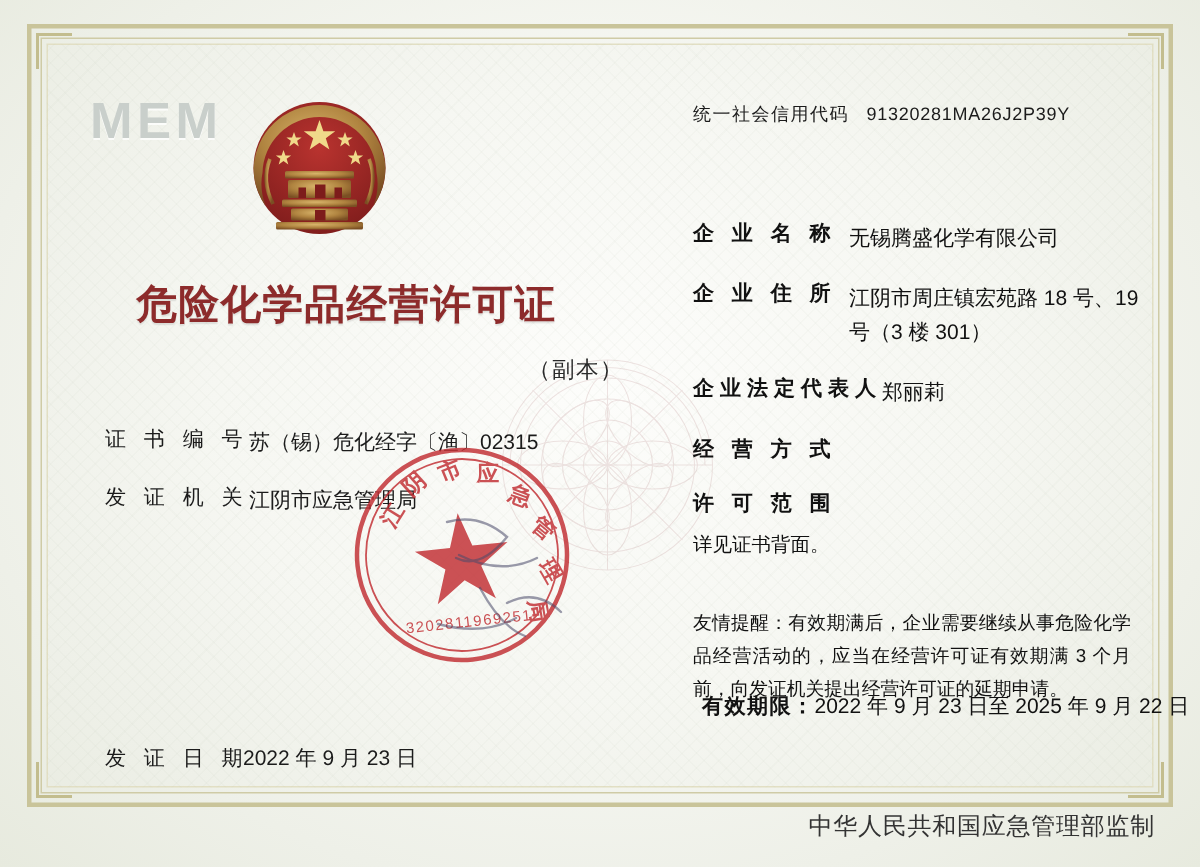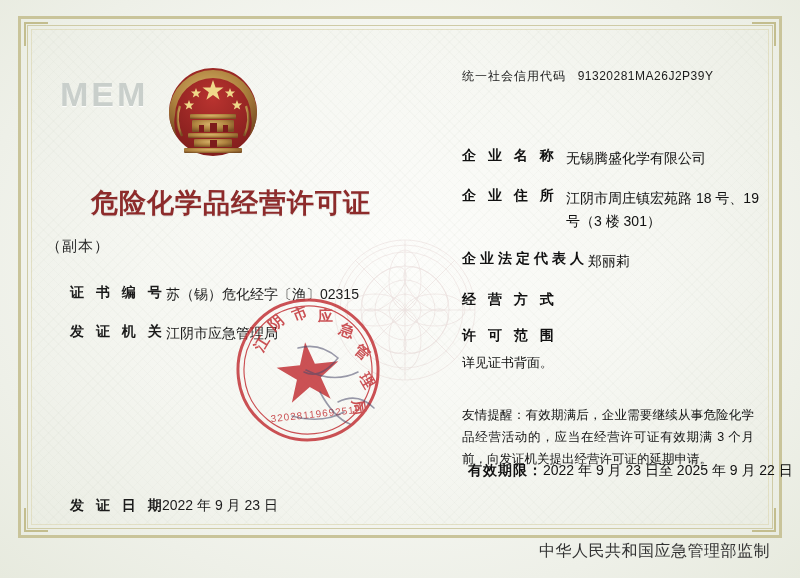--- a/index.html
+++ b/index.html
@@ -62,21 +62,21 @@
     width: 150px;
     height: 150px;
     opacity: 0.30;
     pointer-events: none;
   }
 
   
   .mem-logo {
     position: absolute;
     left: 60px;
-    top: 75px;
+    top: 62px;
     font-size: 34px;
     font-weight: bold;
     letter-spacing: 3px;
     color: #c9cfcb;
     font-family: "Liberation Sans", sans-serif;
     text-shadow: 0 1px 0 rgba(255,255,255,0.8);
   }
 
   
   .emblem {
@@ -101,35 +101,35 @@
     letter-spacing: 1px;
     text-align: center;
     margin: 0;
     font-family: "Liberation Sans", sans-serif;
     text-shadow: 0 1px 1px rgba(0,0,0,0.10);
   }
   .cert-subtitle {
     margin-top: 16px;
     font-size: 15px;
     color: #2a2a2a;
-    text-align: left;
+    text-align: right;
     letter-spacing: 1px;
   }
 
   .field-row {
     display: flex;
     align-items: flex-start;
     margin-top: 18px;
     font-size: 14px;
     color: #1b1b1b;
   }
   .field-label {
     width: 96px;
     flex: 0 0 96px;
-    font-weight: bold;
+    font-weight: normal;
     letter-spacing: 4px;
     white-space: nowrap;
   }
   .field-value {
     flex: 1;
     line-height: 1.5;
   }
 
   .left-fields {
     margin-top: 28px;

